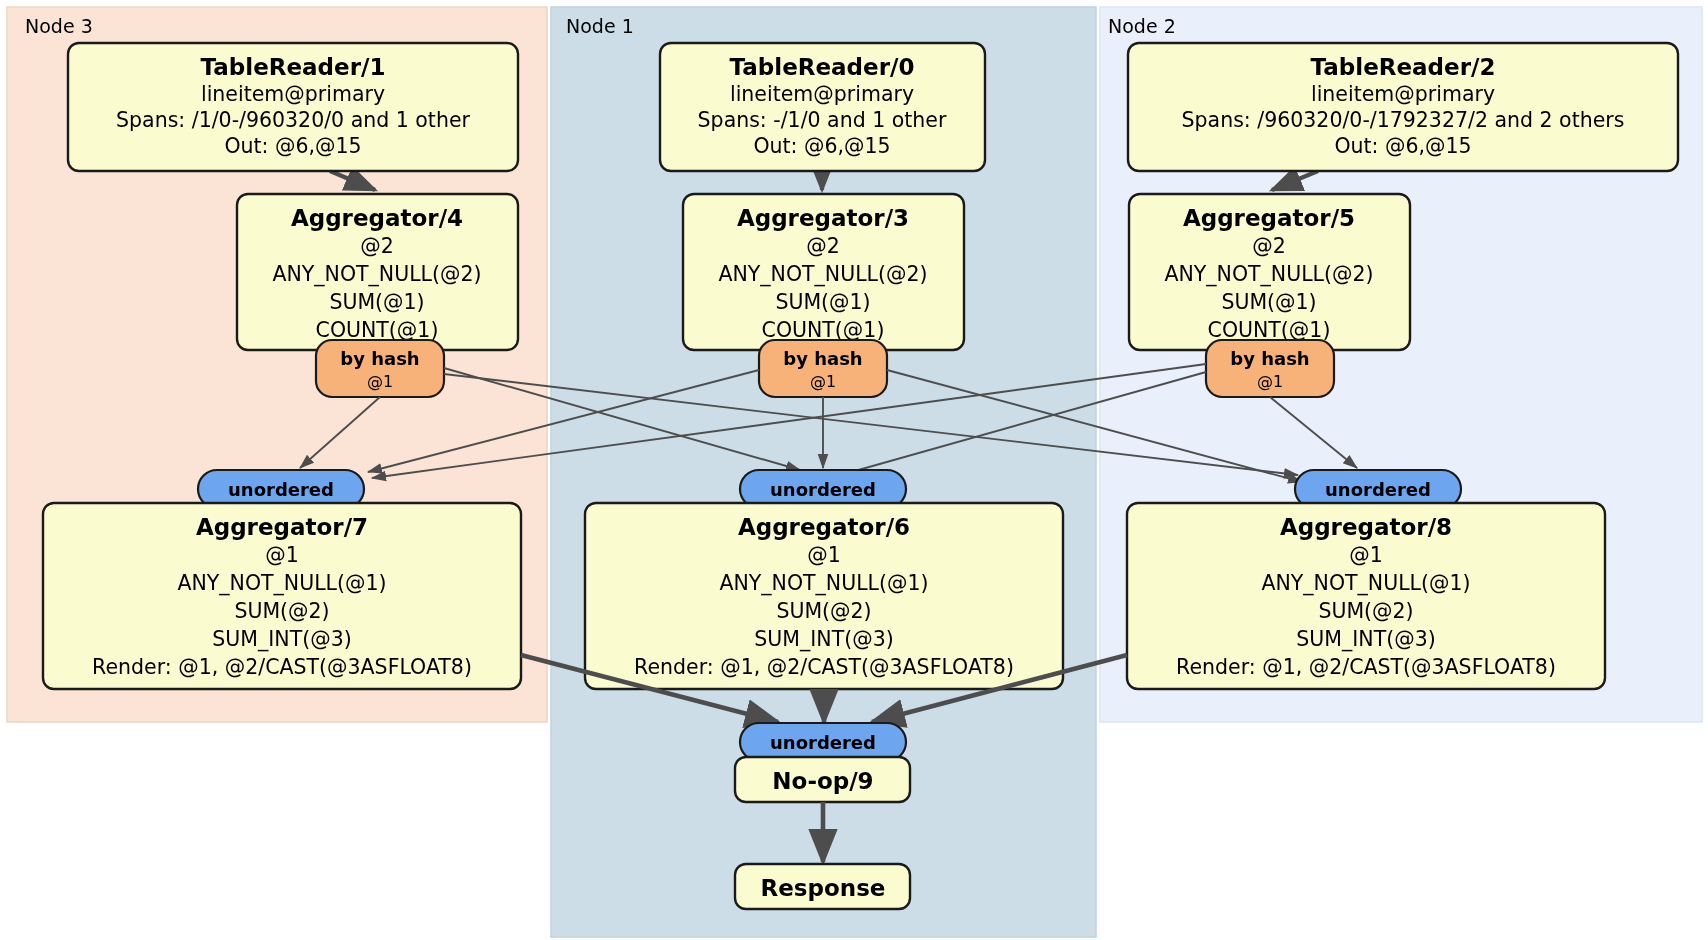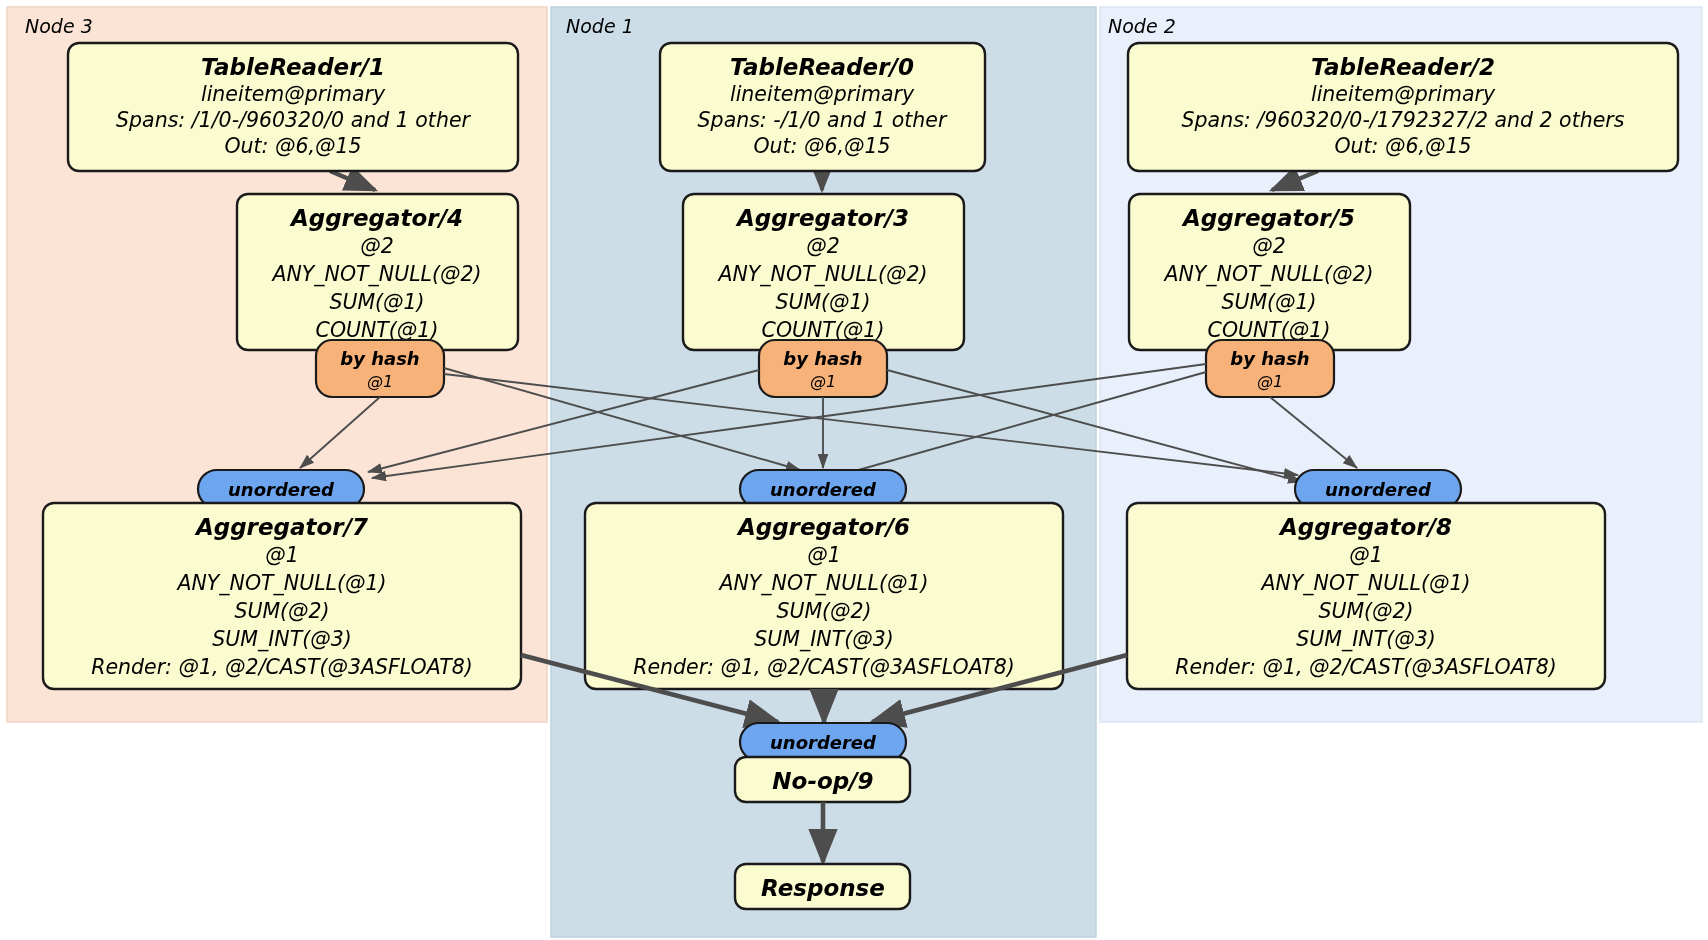--- a/index.html
+++ b/index.html
@@ -1,18 +1,18 @@
 <!DOCTYPE html>
 <html><head>
 <meta charset="utf-8">
 <style>
   html,body{margin:0;padding:0;background:#ffffff;}
   body{width:1708px;height:940px;overflow:hidden;
        font-family:"DejaVu Sans","Liberation Sans",sans-serif;}
-  #stage{position:relative;width:1436px;height:940px;font-style:italic;}
+  #stage{position:relative;width:1436px;height:940px;}
   svg{position:absolute;left:0;top:0;width:1708px;height:940px;}
   .node-panel-label{
     font-size:19px;fill:#000;font-family:"DejaVu Sans","Liberation Sans",sans-serif;
   }
   .box-title{
     font-size:23px;font-weight:bold;fill:#000;text-anchor:middle;
     font-family:"DejaVu Sans","Liberation Sans",sans-serif;
   }
   .box-line{
     font-size:20.5px;fill:#000;text-anchor:middle;

